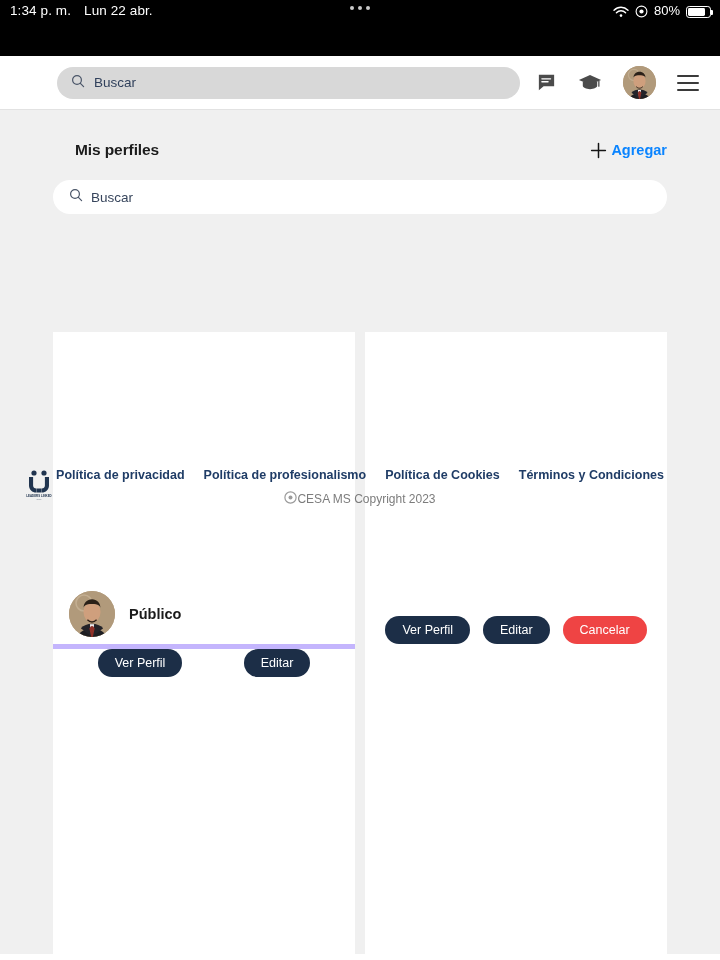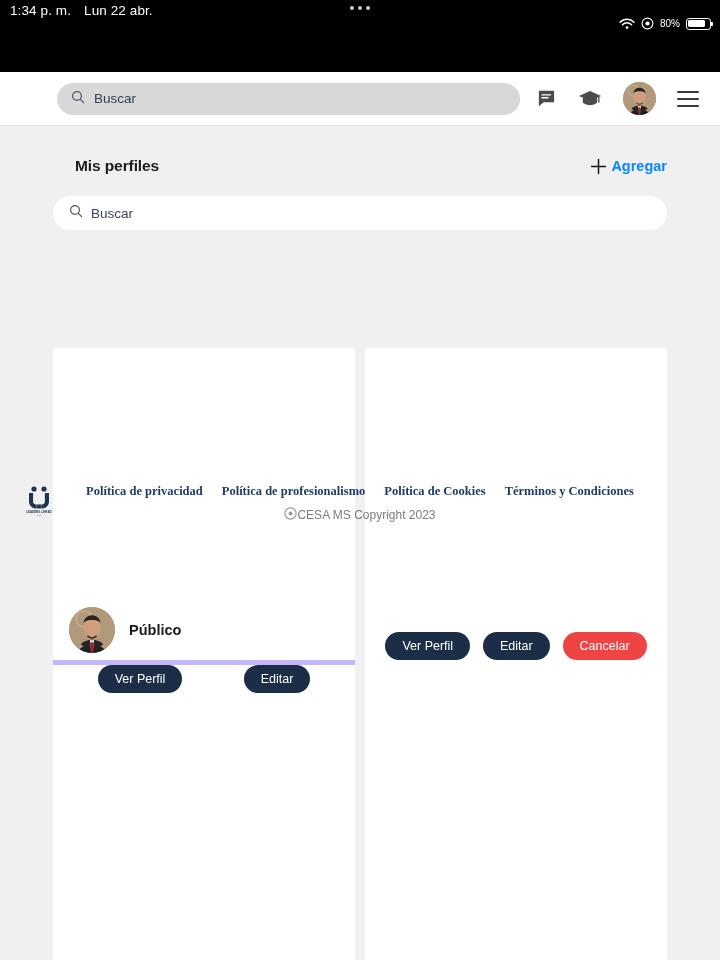--- a/index.html
+++ b/index.html
@@ -6,43 +6,42 @@
   html, body {
     width: 720px; height: 960px;
     font-family: "Liberation Sans", sans-serif;
     background: #ffffff;
     overflow: hidden;
   }
 
   
   .status-bar {
     position: relative;
-    width: 720px; height: 72px;
+    width: 720px; height: 56px;
     background: #000000;
     color: #ffffff;
     display: flex; align-items: flex-start;
     padding-top: 3px;
   }
   .sb-left {
     display: flex; align-items: center; gap: 13px;
     margin-left: 10px;
     font-size: 13.5px; letter-spacing: .1px;
     white-space: nowrap;
   }
   .sb-center {
     position: absolute; left: 0; right: 0; top: 6px;
     display: flex; justify-content: center; align-items: center; gap: 4px;
     pointer-events: none;
   }
   .sb-dot { width: 4px; height: 4px; border-radius: 50%; background: #c9c9c9; }
   .sb-right {
     position: absolute; right: 9px; top: 3px;
-    display: flex; align-items: center; gap: 6px;
-    font-size: 10px;
-    margin-top: 14px;
+    display: flex; align-items: flex-end; gap: 6px;
+    font-size: 13px;
   }
   .sb-right svg { display: block; }
   .battery {
     width: 25px; height: 12px;
     border: 1.4px solid #ffffff; border-radius: 3.2px;
     position: relative; padding: 1.4px;
   }
   .battery::after {
     content: ""; position: absolute; right: -3.2px; top: 3.2px;
     width: 1.8px; height: 4.4px; background: #ffffff; border-radius: 0 1px 1px 0;
@@ -175,21 +174,20 @@
     pointer-events: none;
   }
   .footer-logo {
     position: absolute; left: 23px; top: 130px;
     width: 32px; height: 34px;
   }
   .footer-links {
     position: absolute; left: 0; right: 0; top: 130px;
     display: flex; justify-content: center; align-items: center; gap: 19px;
     pointer-events: auto;
-    font-family: Liberation Serif, serif;
   }
   .footer-links a {
     font-size: 12.5px; font-weight: bold; color: #1f3c66;
     text-decoration: none; white-space: nowrap;
   }
   .footer-copy {
     position: absolute; left: 0; right: 0; top: 152px;
     display: flex; justify-content: center; align-items: center; gap: 0;
   }
   .footer-copy .ctext { font-size: 12px; color: #7c7c7c; }

